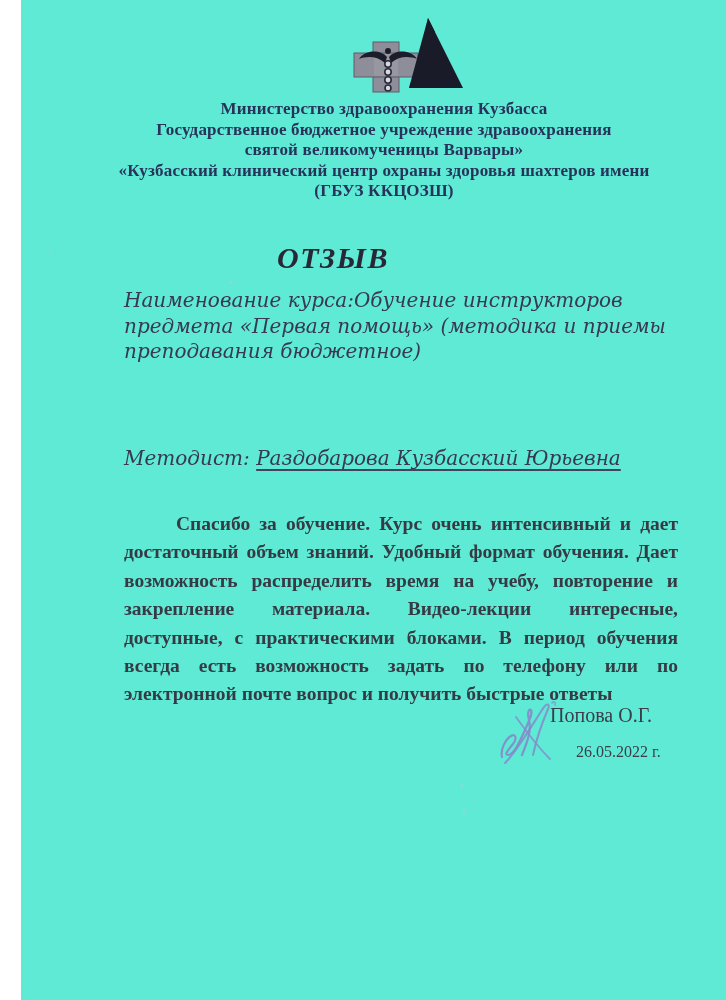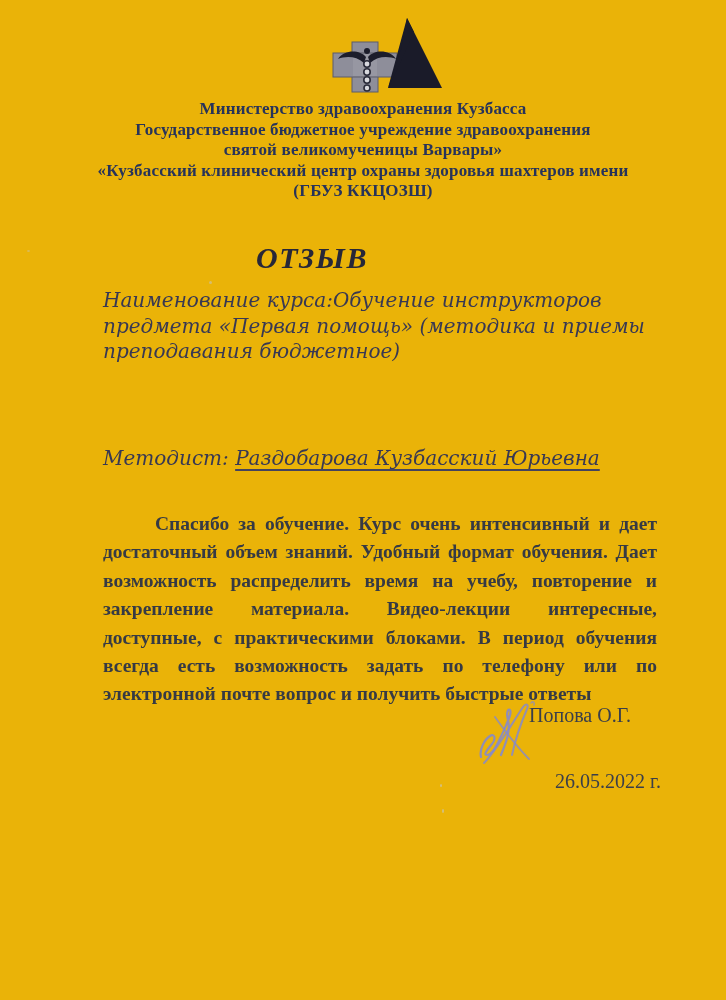--- a/index.html
+++ b/index.html
@@ -5,21 +5,22 @@
   html, body { margin: 0; padding: 0; }
   body {
     width: 726px; height: 1000px;
     background: #ffffff;
     font-family: "Liberation Serif", serif;
     position: relative;
     overflow: hidden;
   }
   .page {
     position: absolute; inset: 0;
-    background: #eab308;
+    background: #5eead4;
+    margin-left: 21px;
   }
   
   .logo { position: absolute; left: 318px; top: 10px; width: 140px; height: 85px; }
   
   .org-header {
     position: absolute; top: 99px; left: 0; width: 726px;
     text-align: center;
     font-family: "Liberation Serif", serif;
     font-weight: bold;
     font-size: 17px; line-height: 20.6px;
@@ -67,23 +68,23 @@
     font-weight: bold;
   }
   
   .sig-squiggle { position: absolute; left: 472px; top: 696px; width: 76px; height: 72px; }
   .sig-name {
     position: absolute; left: 529px; top: 704px;
     font-family: "Liberation Serif", serif;
     font-size: 20px; color: #3a3e4a;
   }
   .sig-date {
-    position: absolute; left: 555px; top: 770px;
+    position: absolute; left: 555px; top: 743px;
     font-family: "Liberation Serif", serif;
-    font-size: 20px; color: #3a3e4a;
+    font-size: 16px; color: #3a3e4a;
   }
   
   .speck { position: absolute; background: #c4c8cf; border-radius: 50%; }
   .sp1 { left: 209px; top: 281px; width: 3px; height: 3px; opacity: .5; }
   .sp2 { left: 440px; top: 784px; width: 2px; height: 3px; opacity: .6; }
   .sp3 { left: 442px; top: 809px; width: 2px; height: 4px; opacity: .6; }
   .sp4 { left: 27px;  top: 250px; width: 3px; height: 2px; opacity: .4; }
 </style>
 </head>
 <body>

